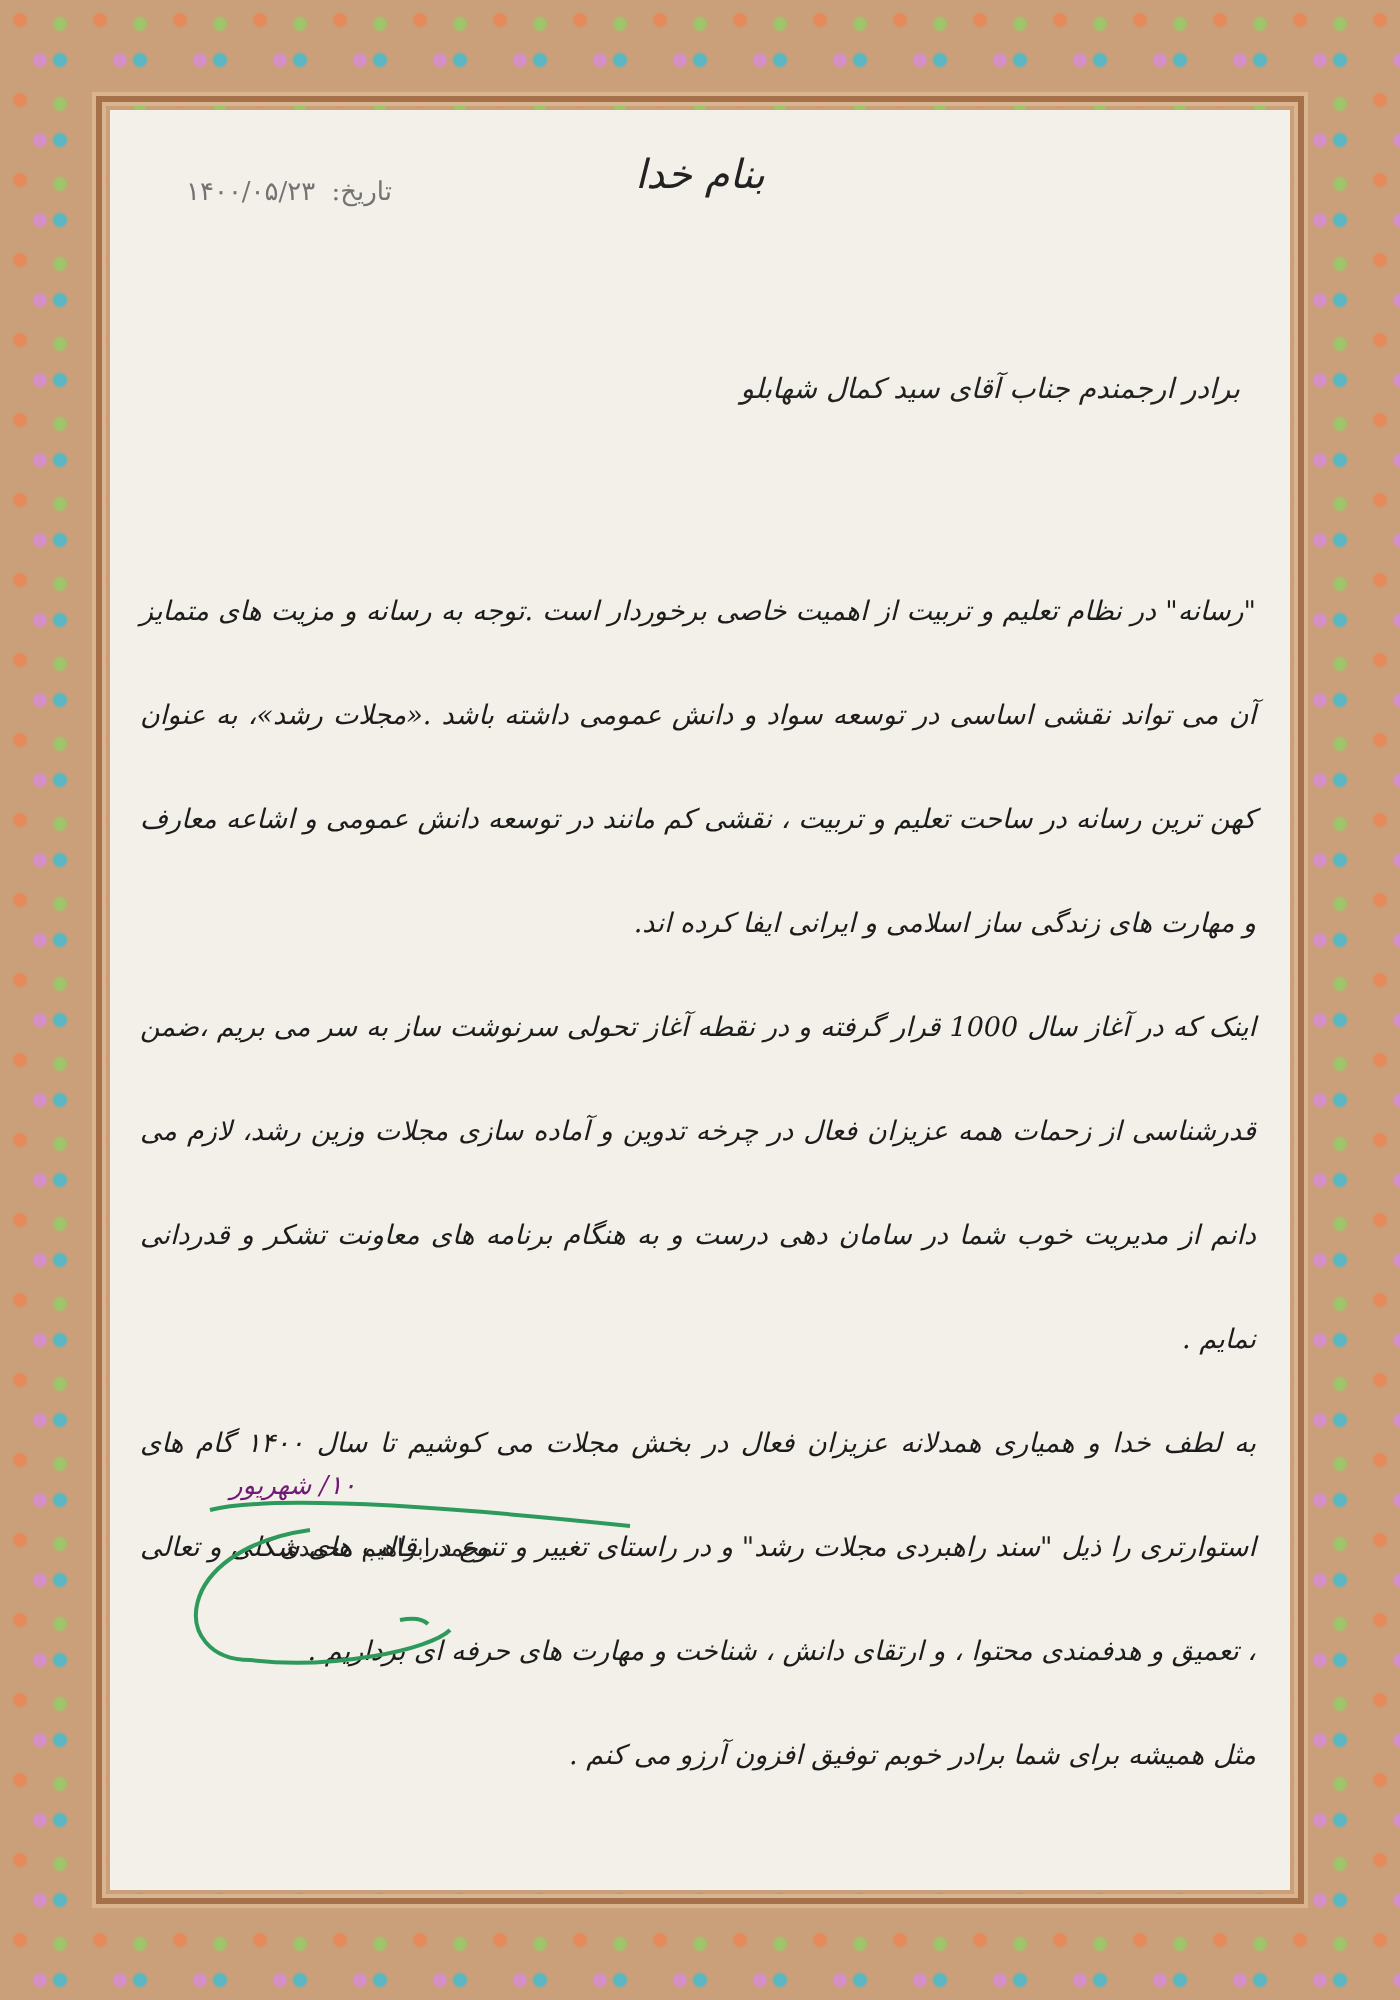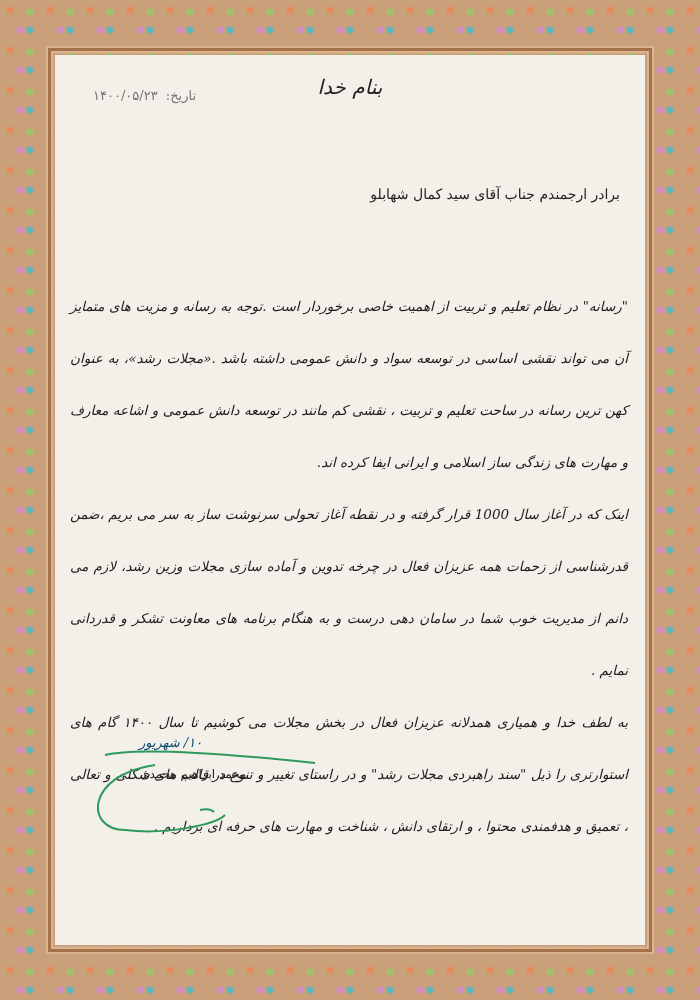--- a/index.html
+++ b/index.html
@@ -32,41 +32,41 @@
     text-align: center; font-size: 20px; color: #222;
     font-style: italic;
   }
   .date {
     position: absolute; left: 70px; top: 88px;
     font-size: 13px; color: #737373; direction: rtl; margin-left: 23px;
   }
   .date .lbl { margin-left: 4px; }
   .salutation {
     position: absolute; right: 80px; top: 186px;
-    font-size: 14px; color: #222; direction: rtl;  text-align: right;
+    font-size: 14px; color: #222; direction: rtl; font-style: italic; text-align: right;
   }
   .body-text {
     position: absolute; left: 70px; right: 72px; top: 280px;
     direction: rtl; text-align: justify;
     font-size: 13.5px; line-height: 52px; color: #1c1c1c;
     font-style: italic;
   }
   .body-text p { margin: 0; }
   .sig-area { position: absolute; left: 85px; top: 735px; width: 240px; height: 120px; }
   .sig-name {
     position: absolute; left: 55px; top: 32px; direction: rtl;
     font-size: 12px; color: #222; 
   }
   .sig-title {
     position: absolute; left: 0; top: 90px; direction: rtl;
     font-size: 13px; color: #222; font-style: italic; white-space: nowrap;
   }
   .sig-date-hand {
-    position: absolute; left: 30px; top: 0; font-size: 13px; color: #0c4a6e;
-    direction: rtl; font-style: italic; margin-left: 24px;
+    position: absolute; left: 30px; top: 0; font-size: 13px; color: #701a75;
+    direction: rtl; font-style: italic;
   }
   .sig-stroke { position: absolute; left: 0; top: 0; }
 </style>
 </head>
 <body>
 
 <div class="frame"></div>
 <div class="frame-inner-line"></div>
 <div class="paper"></div>
 
@@ -76,20 +76,21 @@
   <span class="lbl">تاریخ:</span>
   <span>۱۴۰۰/۰۵/۲۳</span>
 </div>
 
 <div class="salutation">برادر ارجمندم جناب آقای سید کمال شهابلو</div>
 
 <div class="body-text">
   <p>"رسانه" در نظام تعلیم و تربیت از اهمیت خاصی برخوردار است .توجه به رسانه و مزیت های متمایز آن می تواند نقشی اساسی در توسعه سواد و دانش عمومی داشته باشد .«مجلات رشد»، به عنوان کهن ترین رسانه در ساحت تعلیم و تربیت ، نقشی کم مانند در توسعه دانش عمومی و اشاعه معارف و مهارت های زندگی ساز اسلامی و ایرانی ایفا کرده اند.</p>
   <p>اینک که در آغاز سال 1000 قرار گرفته و در نقطه آغاز تحولی سرنوشت ساز به سر می بریم ،ضمن قدرشناسی از زحمات همه عزیزان فعال در چرخه تدوین و آماده سازی مجلات وزین رشد، لازم می دانم از مدیریت خوب شما در سامان دهی درست و به هنگام برنامه های معاونت تشکر و قدردانی نمایم .</p>
   <p>به لطف خدا و همیاری همدلانه عزیزان فعال در بخش مجلات می کوشیم تا سال ۱۴۰۰ گام های استوارتری را ذیل "سند راهبردی مجلات رشد" و در راستای تغییر و تنوع در قالب های شکلی و تعالی ، تعمیق و هدفمندی محتوا ، و ارتقای دانش ، شناخت و مهارت های حرفه ای برداریم .</p>
+  <p>مثل همیشه برای شما برادر خوبم توفیق افزون آرزو می کنم .</p>
 </div>
 
 <div class="sig-area">
   <svg class="sig-stroke" width="240" height="120">
     <path d="M 20 20 Q 60 10 230 28 M 70 30 C 0 40 0 95 40 95 C 80 100 130 90 140 80 M 115 75 q 10 -2 14 2" stroke="#2d9a5c" stroke-width="2" fill="none"></path>
   </svg>
   <div class="sig-date-hand">۱۰/ شهریور</div>
   <div class="sig-name">محمد ابراهیم محمدی</div>
 </div>
 

